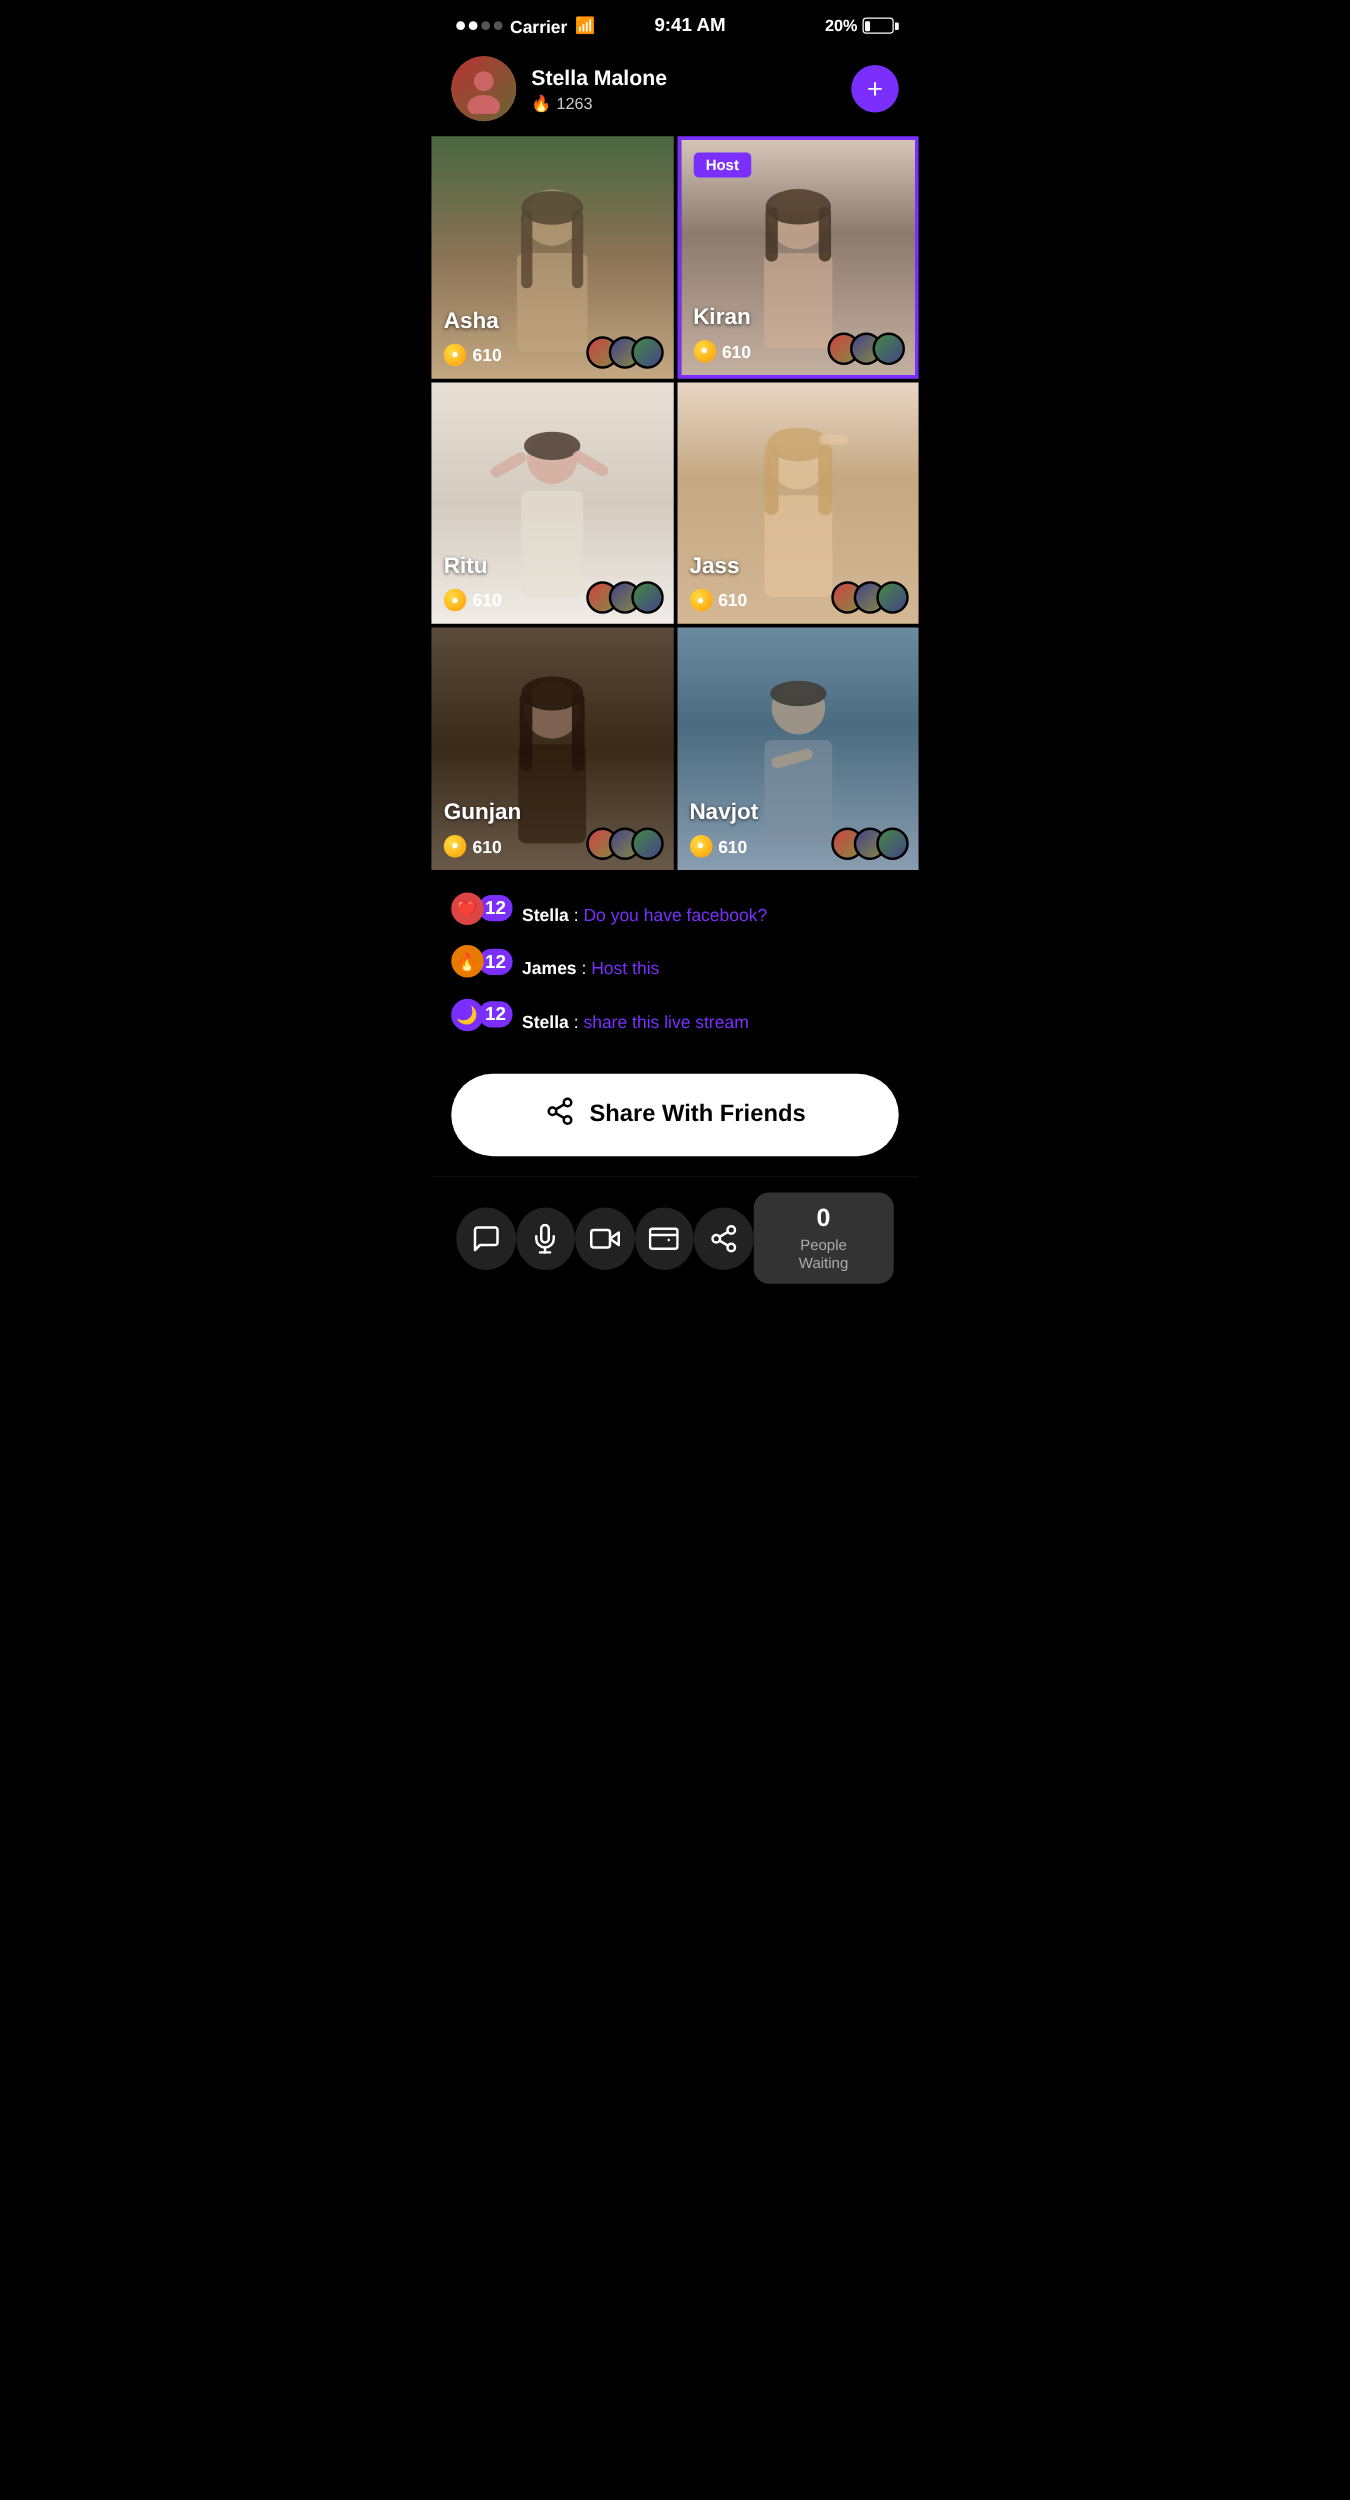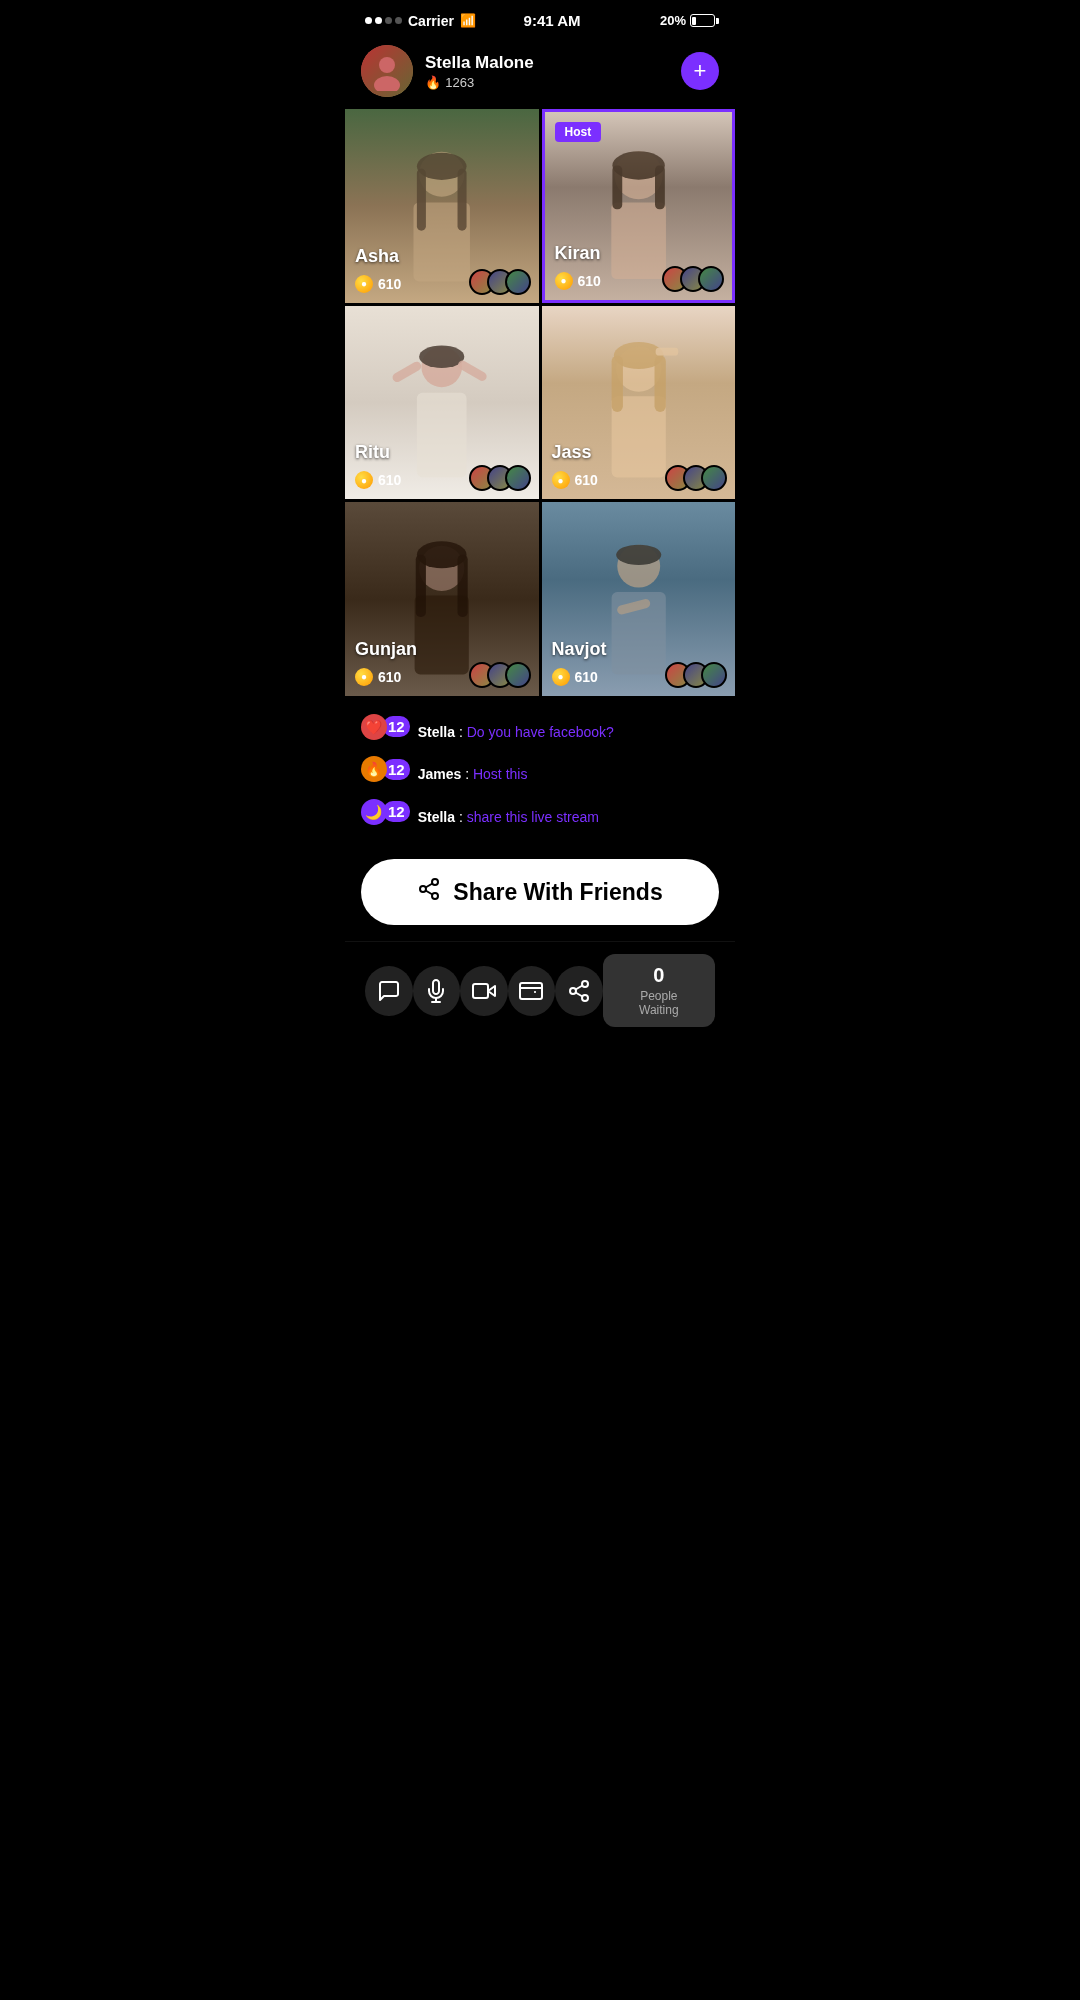--- a/index.html
+++ b/index.html
@@ -281,21 +281,21 @@
     .share-btn {
       display: flex;
       align-items: center;
       justify-content: center;
       gap: 12px;
       width: 100%;
       padding: 18px;
       background: #fff;
       color: #000;
       border-radius: 40px;
-      font-size: 23px;
+      font-size: 19px;
       font-weight: 600;
       border: none;
       cursor: pointer;
     }
     .share-btn-icon { font-size: 22px; }
 
     
     .bottom-bar {
       display: flex;
       align-items: center;

